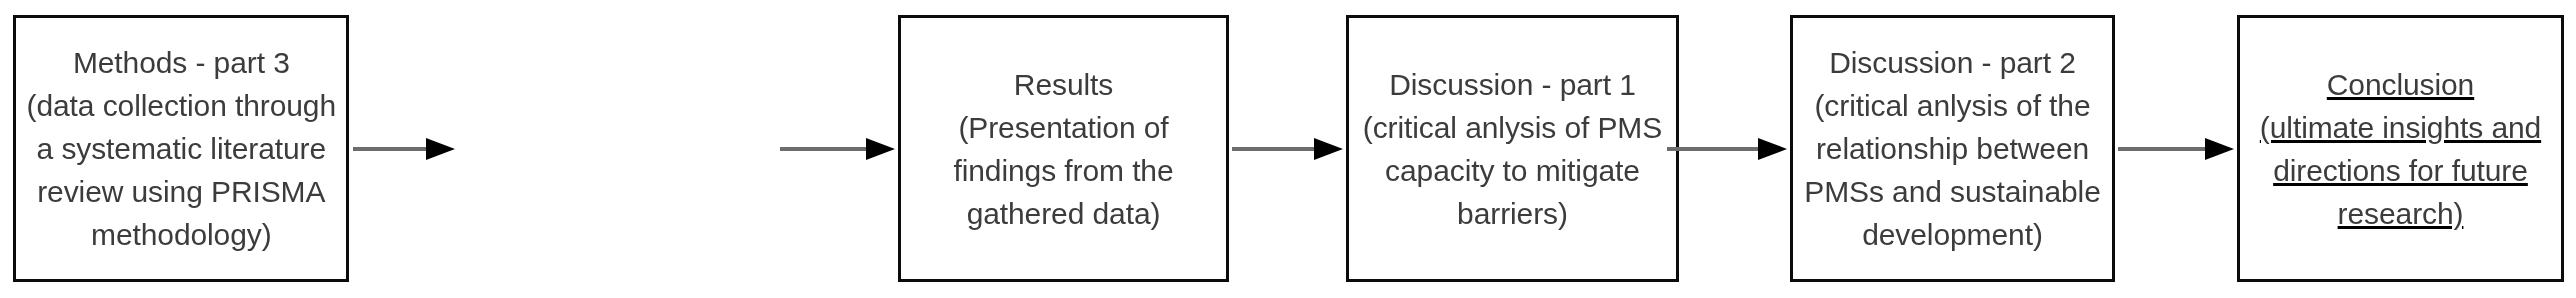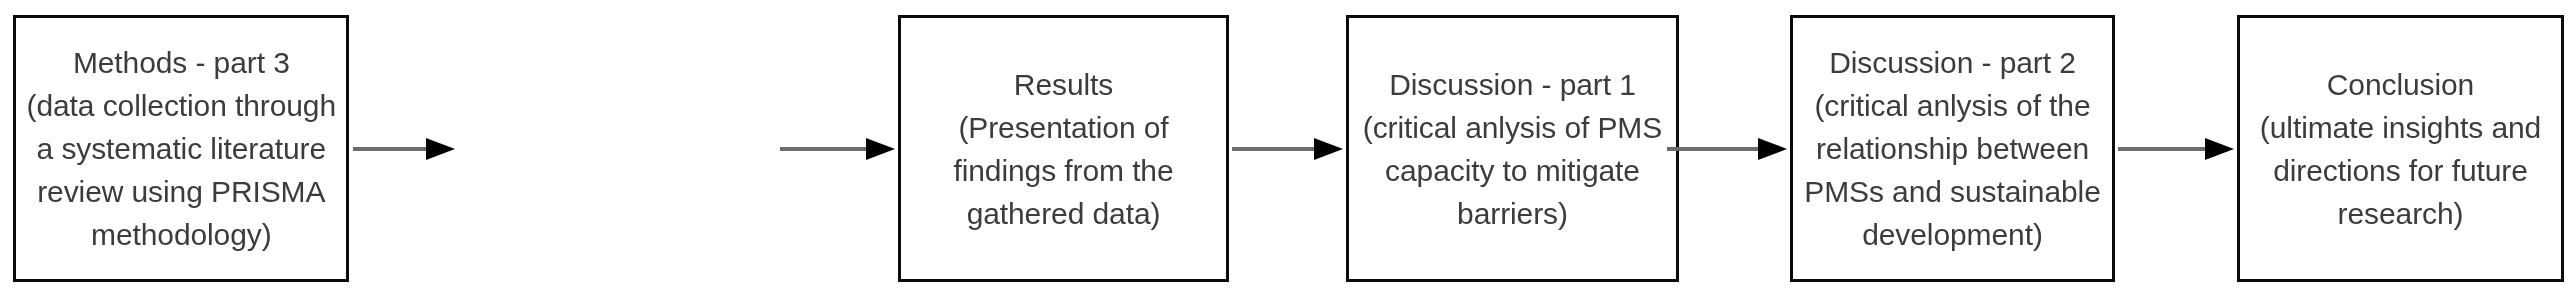--- a/index.html
+++ b/index.html
@@ -115,19 +115,19 @@
   <div class="flow-step" style="left: 1790px; width: 325px;">
     <span class="step-text">Discussion - part 2
 (critical anlysis of the relationship between PMSs and sustainable development)</span>
   </div>
 
   <div class="flow-arrow" style="left: 2118px; width: 116px;">
     <div class="arrow-line" style="width: 88px;"></div>
     <div class="arrow-head" style="left: 87px;"></div>
   </div>
 
-  <div class="flow-step" style="left: 2237px; width: 327px;">
+  <div class="flow-step" style="left: 2237px; width: 327px; text-decoration: underline;">
     <span class="step-text">Conclusion
 (ultimate insights and directions for future research)</span>
   </div>
 
 </div>
 
 
 </body></html>

